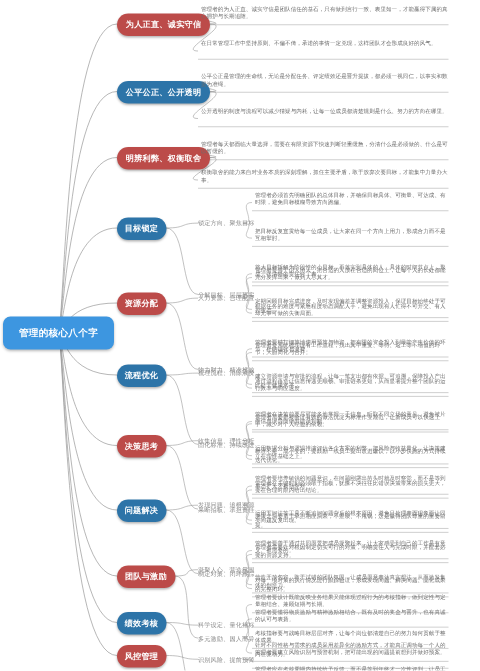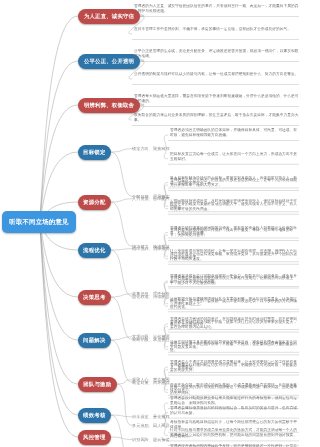--- a/index.html
+++ b/index.html
@@ -154,21 +154,21 @@
       <path d="M168,456 L299,456" fill="none" stroke="#9a9a9a" stroke-width="0.4" stroke-opacity="0.8"></path>
       <path d="M162,464.25 C172,464.25 158,474.25 168,474.25" fill="none" stroke="#9a9a9a" stroke-width="0.45" stroke-opacity="0.8"></path>
       <path d="M168,479.75 L299,479.75" fill="none" stroke="#9a9a9a" stroke-width="0.4" stroke-opacity="0.8"></path>
       <path d="M39,222 C43,232.75 44,437 78,437" fill="none" stroke="#9a9a9a" stroke-width="0.6" stroke-opacity="0.8"></path>
       <path d="M110.6,437 C124.6,437 120,439.5 132,439.5" fill="none" stroke="#9a9a9a" stroke-width="0.5" stroke-opacity="0.8"></path>
       <path d="M162,439.5 C172,439.5 158,440 168,440" fill="none" stroke="#9a9a9a" stroke-width="0.45" stroke-opacity="0.8"></path>
       <path d="M168,445.5 L299,445.5" fill="none" stroke="#9a9a9a" stroke-width="0.4" stroke-opacity="0.8"></path>
     </svg>
   <div id="nodes">
       <div class="node root" style="width: 74px; height: 22px; left: 2px; top: 211px;">
-        <span>听取不同立场的意见</span>
+        <span>管理的核心八个字</span>
       </div>
       <div class="node branch red" style="left: 78px; top: 8.5px; width: 62.1px;">
         <span>为人正直、诚实守信</span>
       </div>
       <div class="detail" style="left: 134px; top: 4px; width: 165px;">管理者的为人正直、诚实守信是团队信任的基石，只有做到言行一致、表里如一，才能赢得下属的真心拥护与长期追随。</div>
       <div class="detail" style="left: 134px; top: 27px; width: 165px;">在日常管理工作中坚持原则、不偏不倚，承诺的事情一定兑现，这样团队才会形成良好的风气。</div>
       <div class="node branch blue" style="left: 78px; top: 53.5px; width: 62.1px;">
         <span>公平公正、公开透明</span>
       </div>
       <div class="detail" style="left: 134px; top: 49px; width: 165px;">公平公正是管理的生命线，无论是分配任务、评定绩效还是晋升提拔，都必须一视同仁，以事实和数据为准绳。</div>

